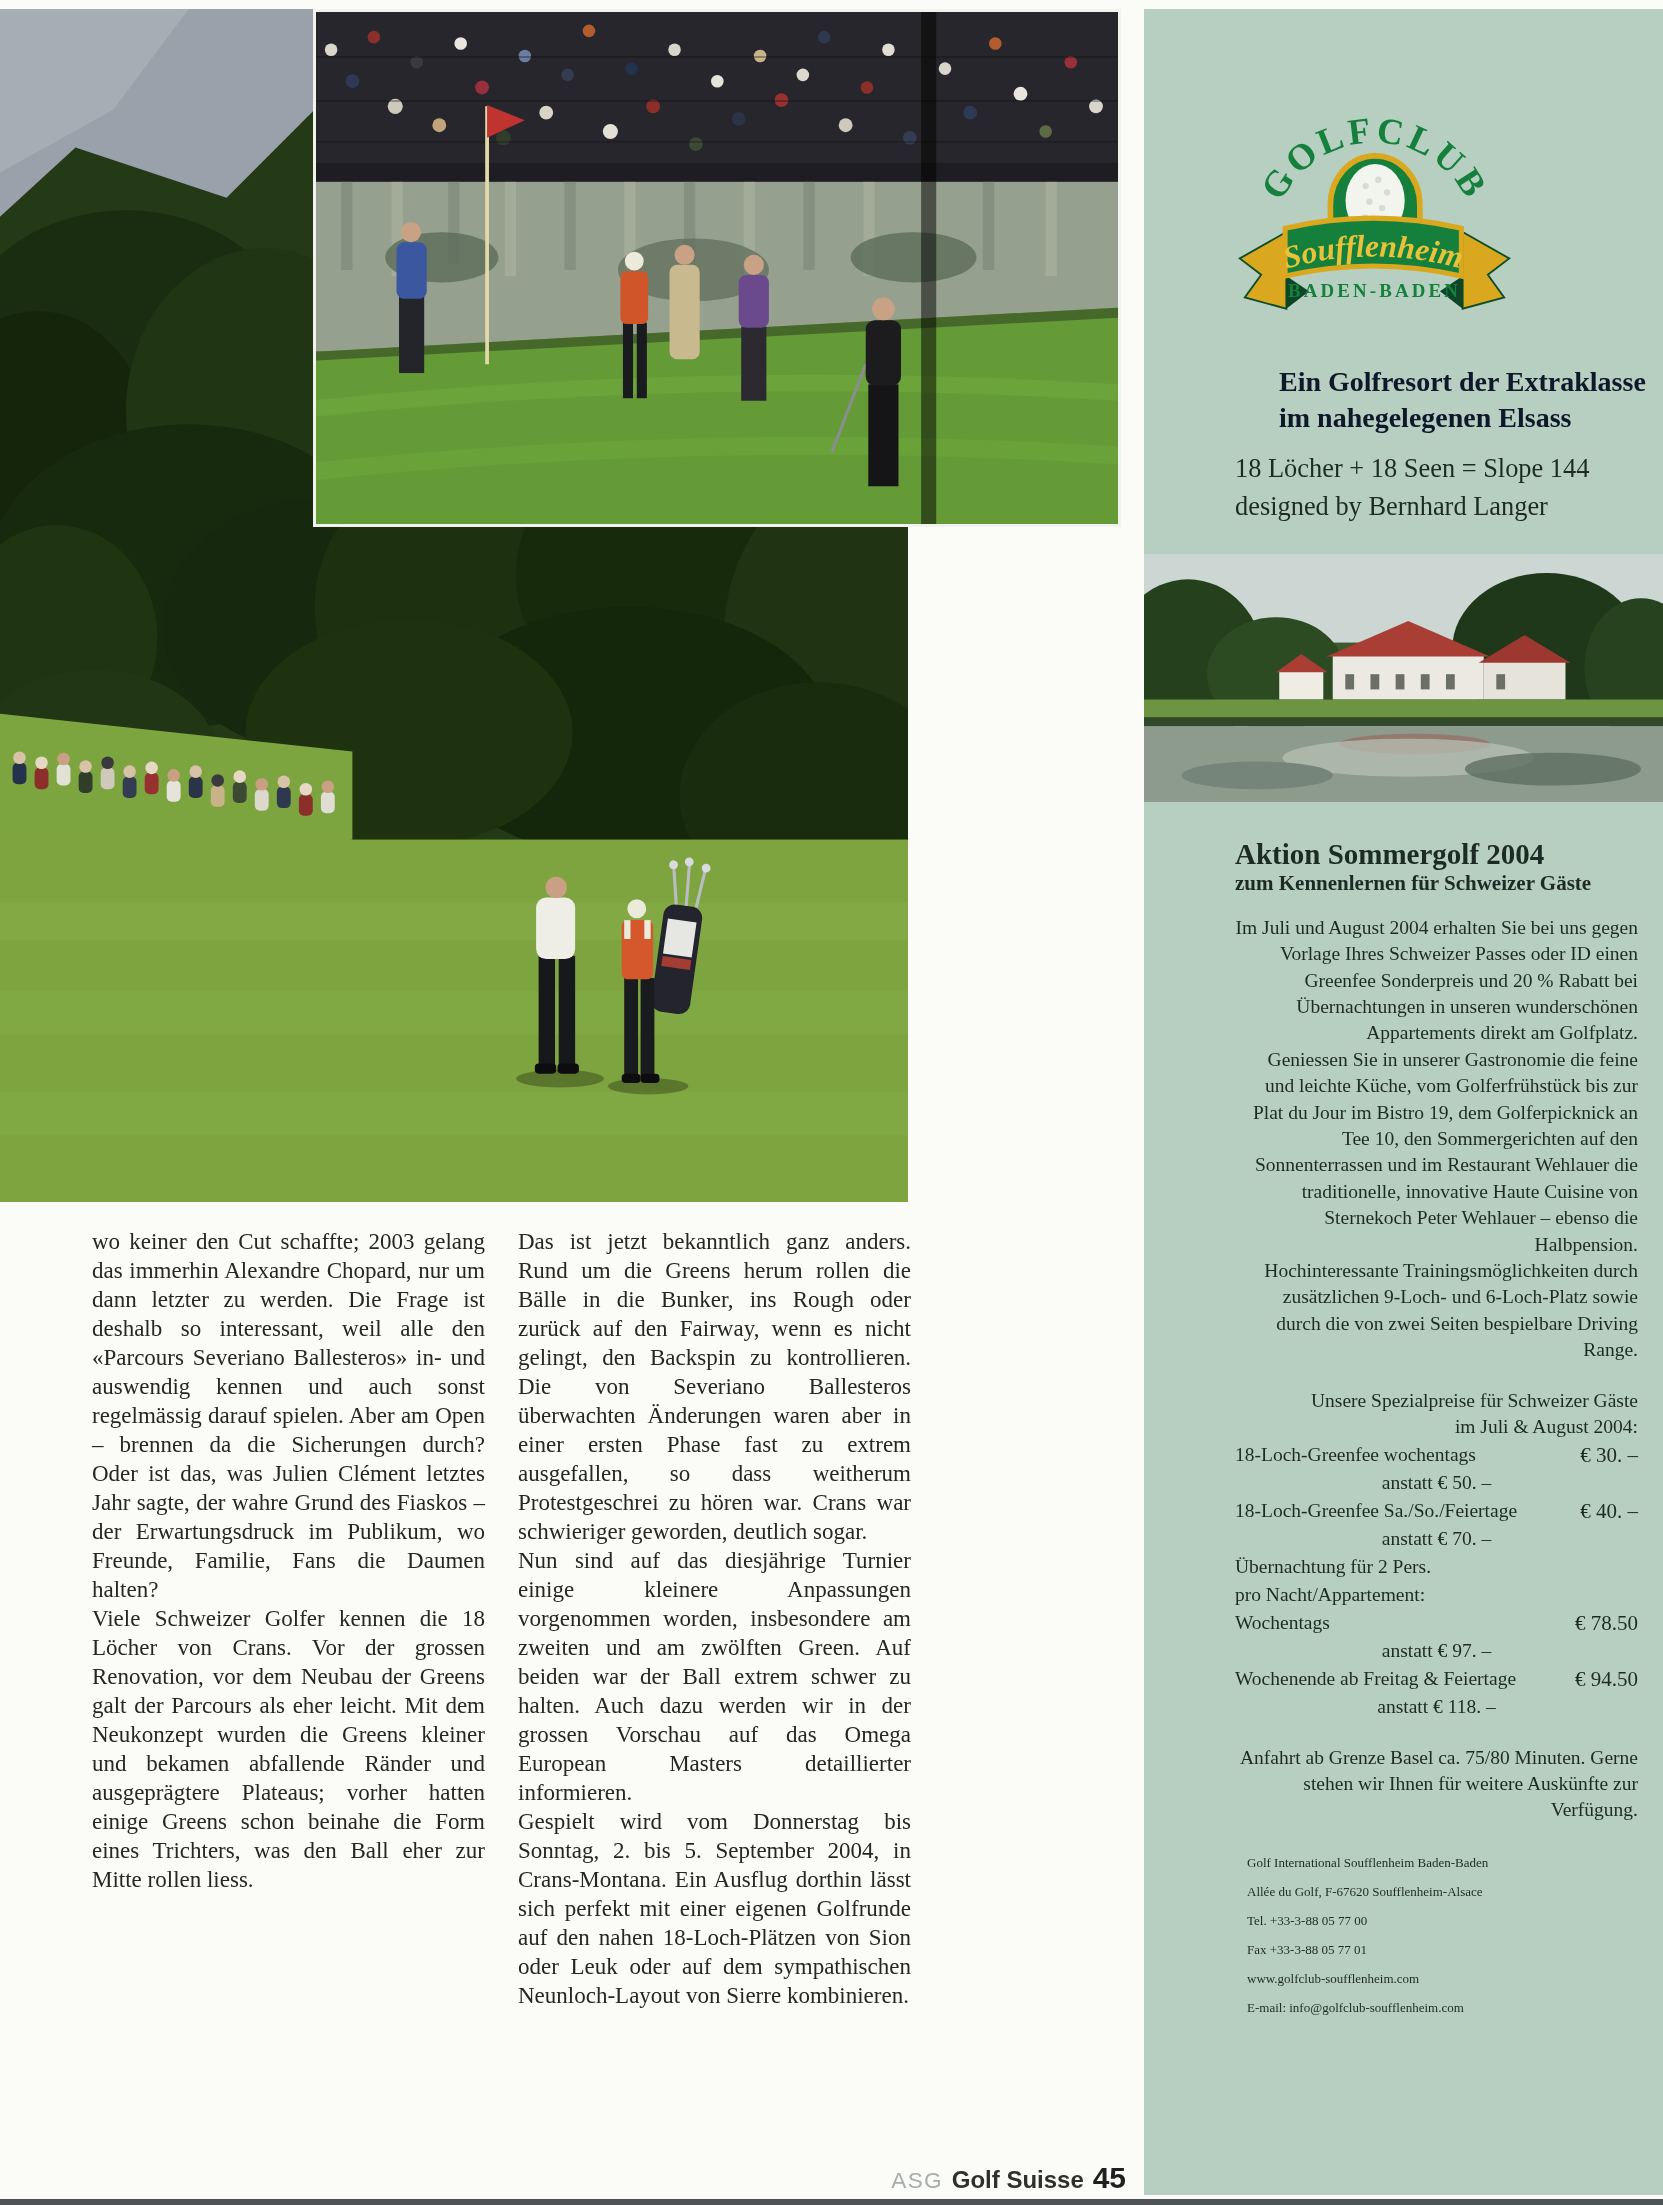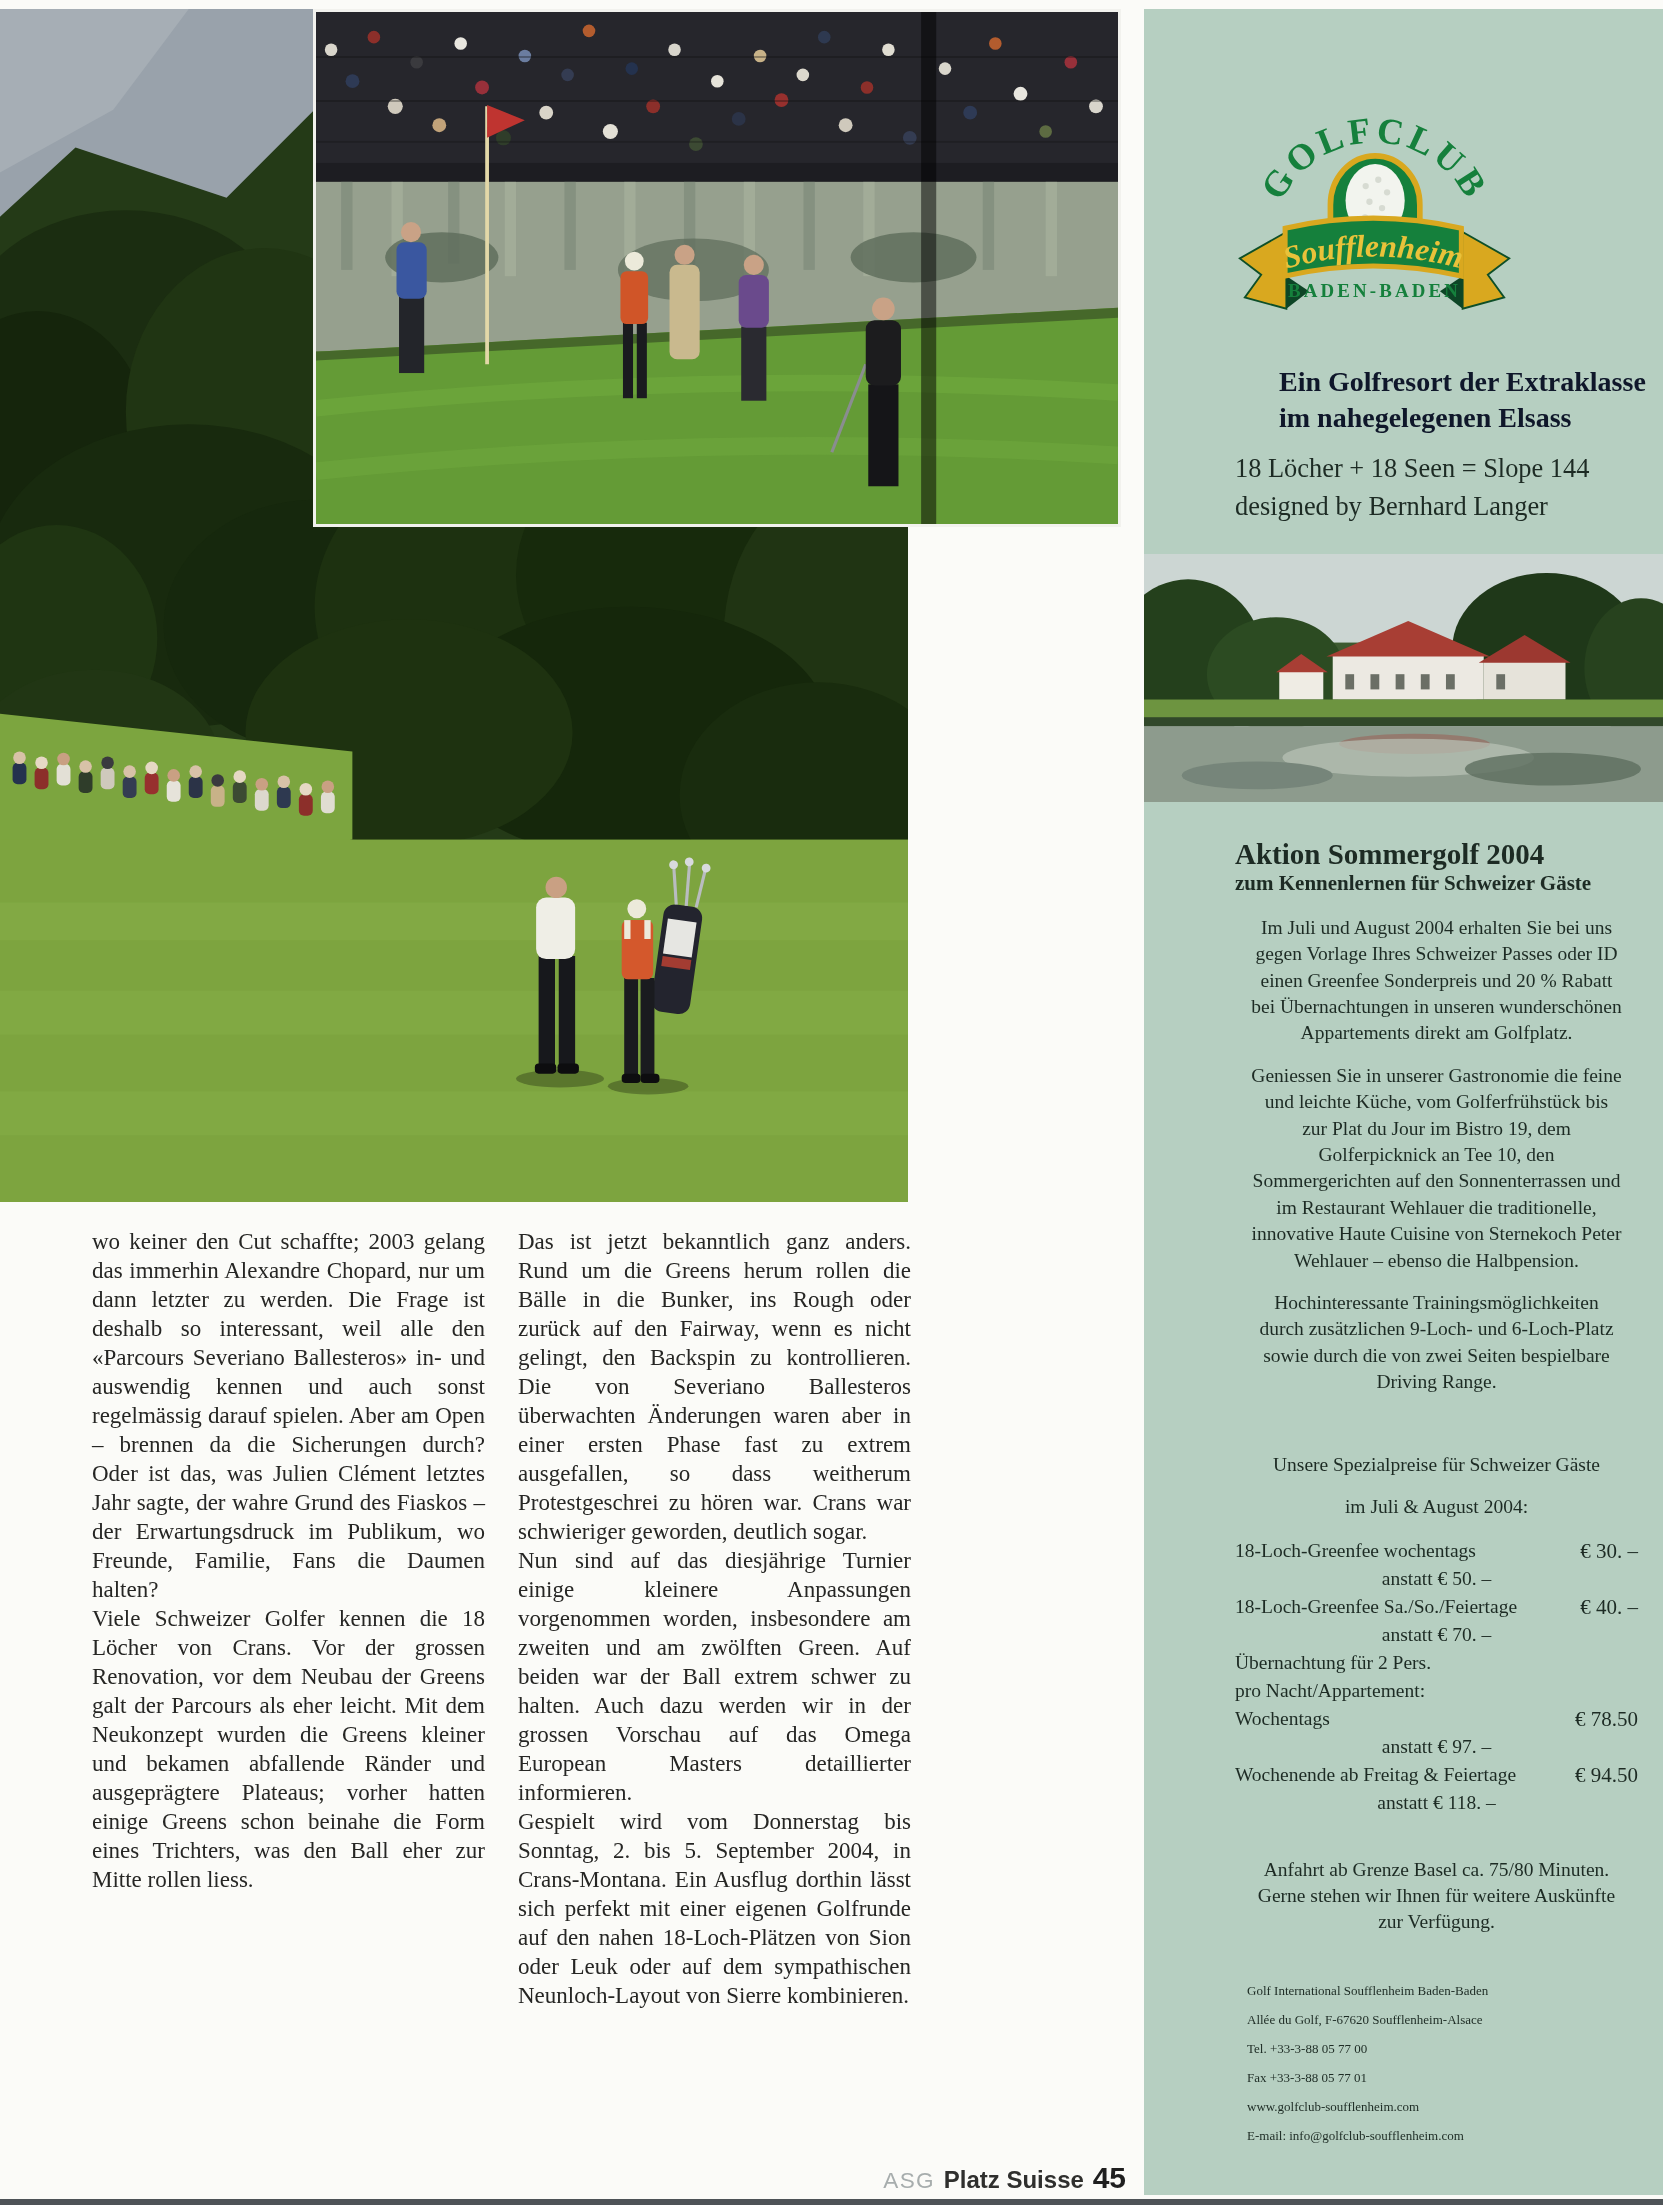--- a/index.html
+++ b/index.html
@@ -19,21 +19,21 @@
   .article-heading{font-family:"Liberation Sans",sans-serif;font-weight:bold;font-size:30px;line-height:35px;color:#3b3b39;text-align:left;margin:34px 0 33px 0;letter-spacing:0.3px;}
 
   
   .sidebar{left:1144px;top:8.8px;width:519px;height:2186px;background:#b6cfc1;}
   .sb-headline{left:91px;top:355px;width:423px;font-weight:bold;font-size:28px;line-height:36px;color:#0f172a;margin-left:44px;}
   .sb-subline{left:91px;top:440px;width:423px;font-size:26.4px;line-height:38px;color:#1d2b24;}
   .resort-photo{left:0;top:545px;width:519px;height:248px;}
   .sb-flow{left:91px;top:828px;width:403px;color:#1d2b24;}
   .sb-aktion-title{font-weight:bold;font-size:29px;line-height:34px;margin:0;}
   .sb-aktion-sub{font-weight:bold;font-size:21px;line-height:25px;margin:0 0 19px 0;}
-  .sb-body{font-size:19.5px;line-height:26.4px;margin:16px;text-align:center;}
+  .sb-body{font-size:19.5px;line-height:26.4px;margin:0;text-align:right;}
   .sb-gap{height:24px;}
   .price-row{display:flex;justify-content:space-between;font-size:19.5px;line-height:28px;}
   .price-row .val{font-size:21px;white-space:nowrap;}
   .price-note{text-align:center;font-size:19.5px;line-height:28px;}
   .contact-line{font-size:13px;line-height:29px;margin-left:12px;}
 
   
   .footer{left:837px;top:2161px;width:289px;display:flex;justify-content:flex-end;align-items:baseline;gap:8.8px;font-family:"Liberation Sans",sans-serif;}
   .footer .asg{color:#a7adad;font-size:22.6px;letter-spacing:1.3px;}
   .footer .mag{color:#2f2f2d;font-weight:bold;font-size:24px;}
@@ -374,19 +374,19 @@
         <div class="contact-line">Tel. +33-3-88 05 77 00</div>
         <div class="contact-line">Fax +33-3-88 05 77 01</div>
         <div class="contact-line">www.golfclub-soufflenheim.com</div>
         <div class="contact-line">E-mail: info@golfclub-soufflenheim.com</div>
       </div>
     </div>
   </div>
 
   <div class="abs footer">
     <span class="asg">ASG</span>
-    <span class="mag">Platz Suisse</span>
+    <span class="mag">Golf Suisse</span>
     <span class="num">45</span>
   </div>
   <div class="abs bottom-rule"></div>
 
 </div>
 
 
 </body></html>

